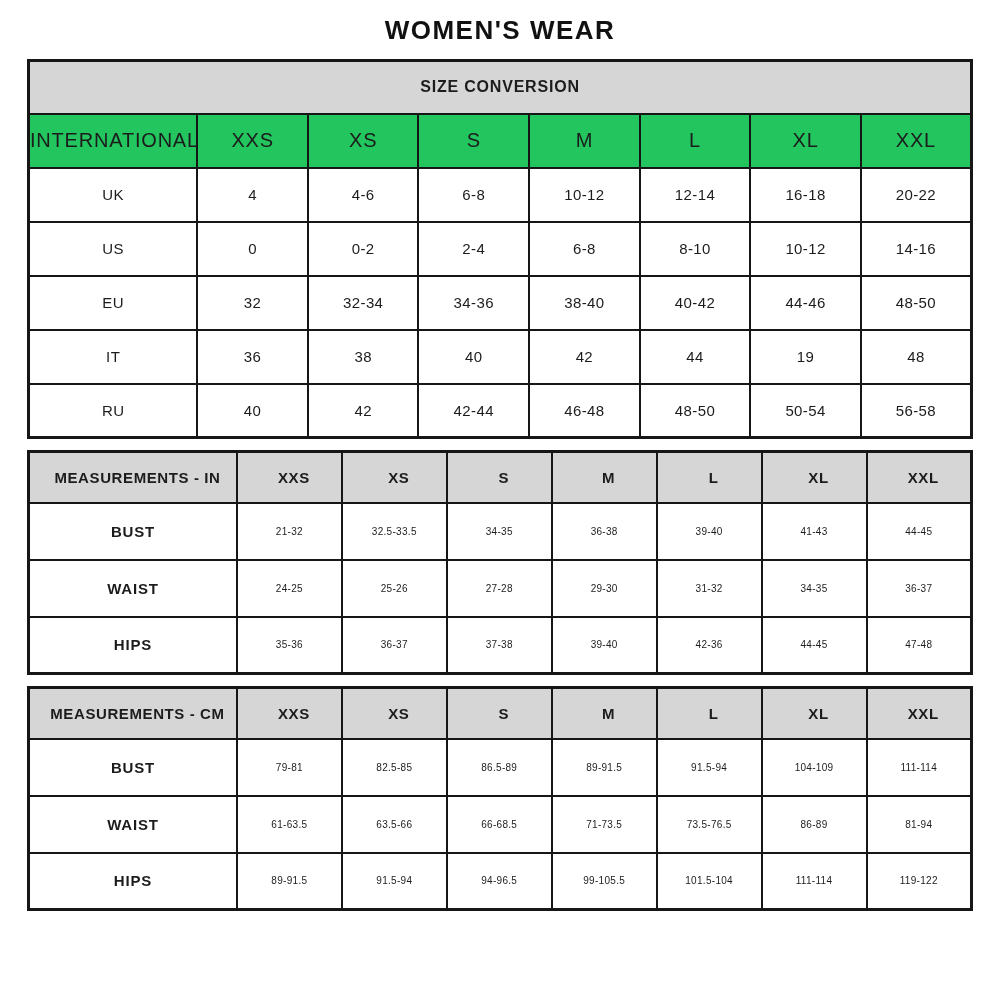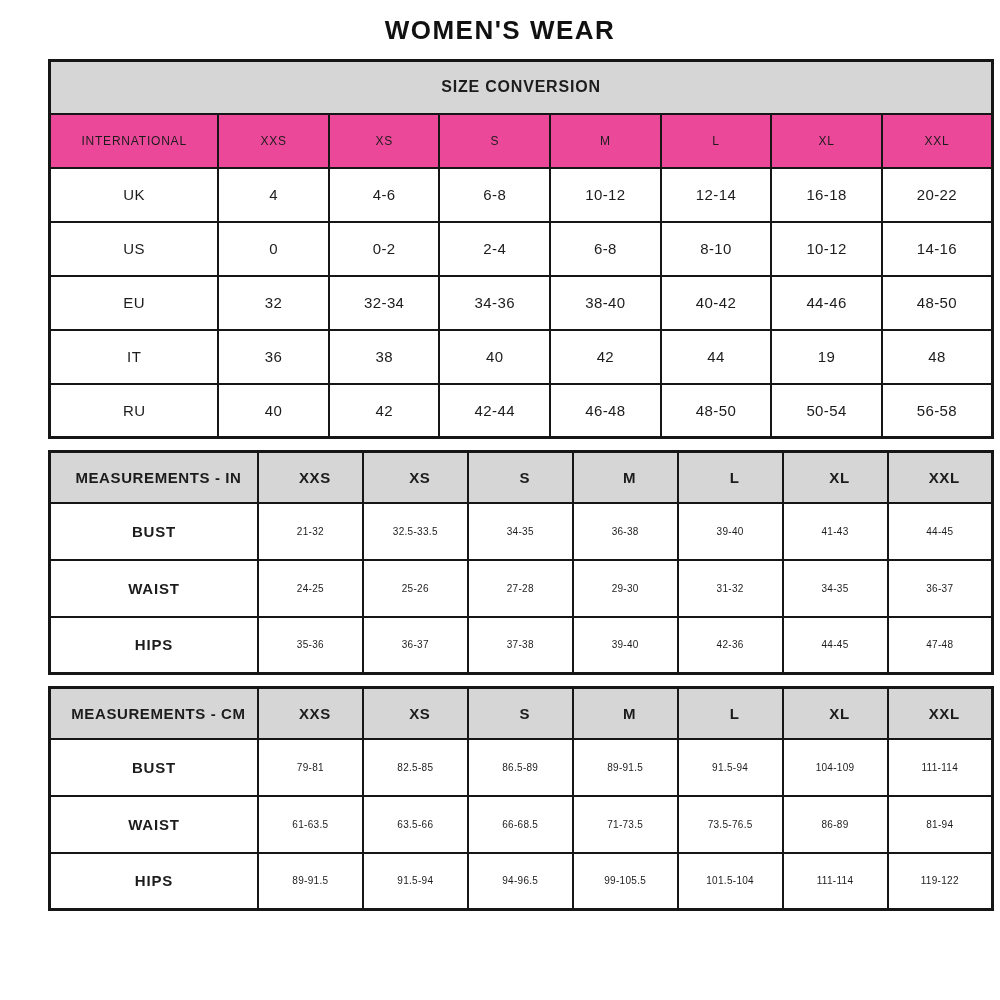--- a/index.html
+++ b/index.html
@@ -23,21 +23,20 @@
     letter-spacing: 1.5px;
     margin: 0;
     padding: 15px 0 13px 0;
     color: #111111;
   }
   table {
     width: 100%;
     border-collapse: collapse;
     table-layout: fixed;
     border: 3px solid #161616;
-    margin-left: 21px;
   }
   th, td {
     border: 2px solid #161616;
     text-align: center;
     vertical-align: middle;
     padding: 0;
     overflow: hidden;
     white-space: nowrap;
   }
   
@@ -45,23 +44,23 @@
   #size-table th.span-header {
     height: 53px;
     background: #d6d6d6;
     font-size: 16px;
     font-weight: 700;
     letter-spacing: 0.8px;
   }
   #size-table tr.header-row th {
     height: 54px;
     font-weight: 400;
-    font-size: 12px;
+    font-size: 20px;
     letter-spacing: 0.8px;
-    background: #ec4899;
+    background: #22c55e;
   }
   #size-table tbody td {
     height: 54px;
     font-size: 15px;
     letter-spacing: 0.4px;
   }
   
   .measure-table { margin-top: 11px; }
   .measure-table .label-col { width: 22.1%; }
   .measure-table tr.header-row th {

